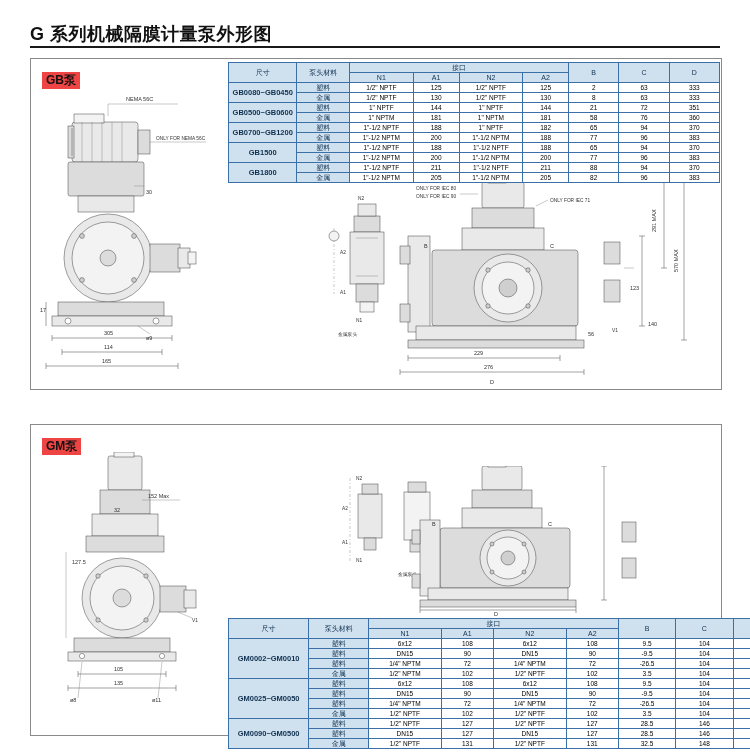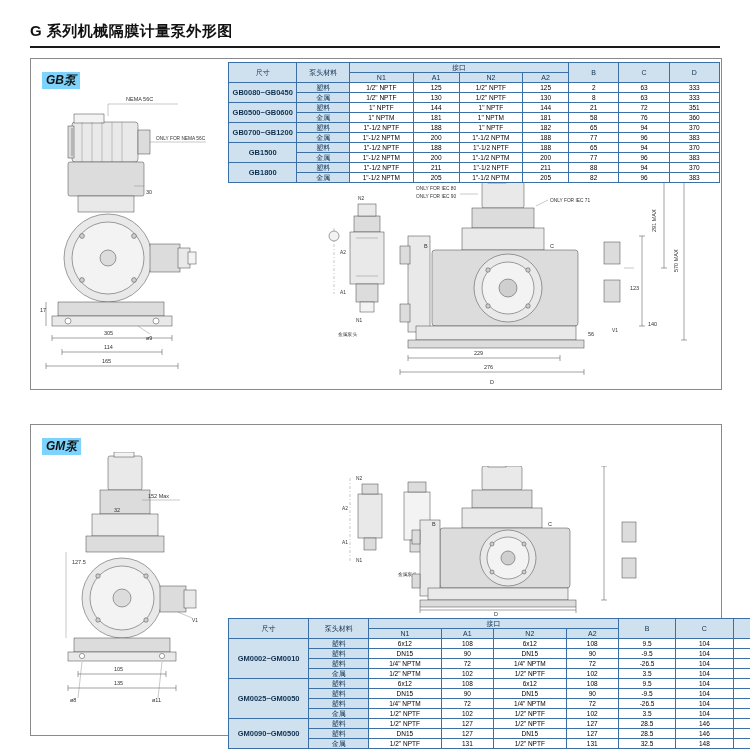--- a/index.html
+++ b/index.html
@@ -6,40 +6,40 @@
   body{
     width:750px;height:754px;
     background:#ffffff;
     font-family:"Liberation Sans", sans-serif;
     color:#000;
     position:relative;
     overflow:hidden;
   }
   .page-title{
     position:absolute;left:30px;top:22px;
-    font-size:15px;font-weight:bold;color:#111;
+    font-size:18px;font-weight:bold;color:#111;
     letter-spacing:0.5px;
   }
   .title-rule{
     position:absolute;left:30px;top:46px;width:690px;height:2px;background:#1a1a1a;
   }
 
   
   .panel{
     position:absolute;
     border:1px solid #8a8a8a;
     background:#fff;
   }
   #gb-panel{left:30px;top:58px;width:690px;height:330px;}
   #gm-panel{left:30px;top:424px;width:690px;height:310px;}
 
   .panel-label{
     position:absolute;
     font-size:12px;font-weight:bold;color:#111;
-    background:#7dd3fc;padding:0 4px;font-style:italic;
+    background:#ef4444;padding:0 4px;
   }
   #gb-label{left:42px;top:72px;}
   #gm-label{left:42px;top:438px;text-align:center;}
 
   
   table.spec{
     position:absolute;
     border-collapse:collapse;
     font-size:6.5px;
     font-family:"Liberation Sans", sans-serif;

